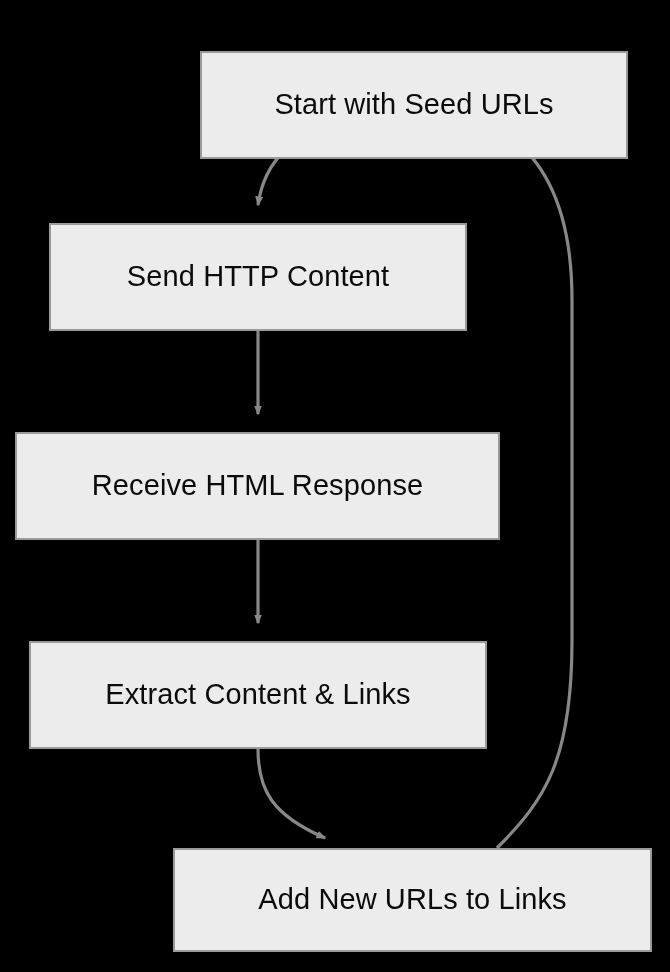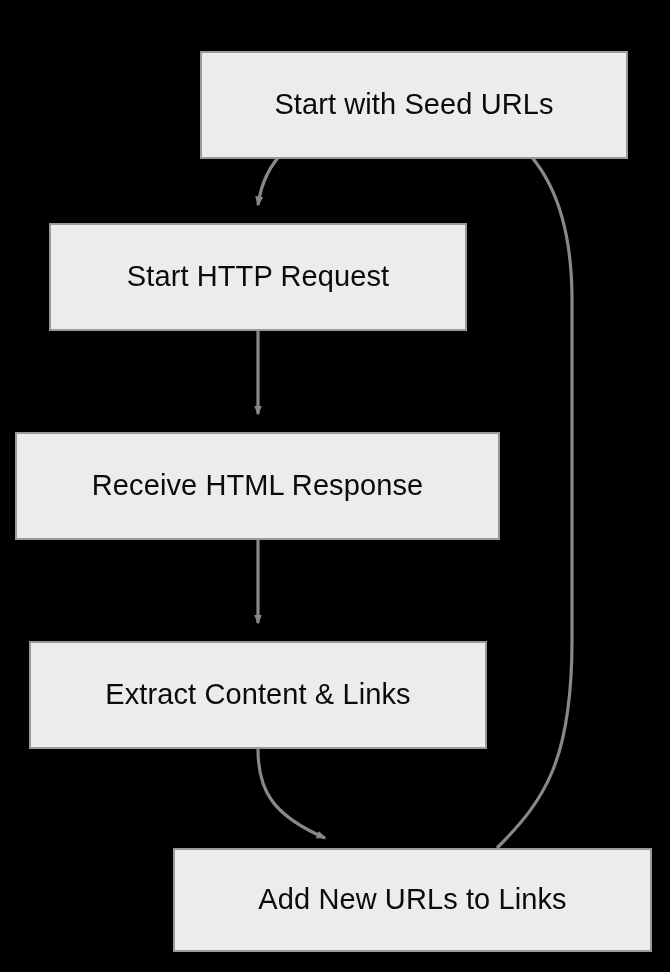--- a/index.html
+++ b/index.html
@@ -76,21 +76,21 @@
     <path d="M 258,749 C 258,790 272,815 325,838" fill="none" stroke="#888888" stroke-width="3.2" marker-end="url(#arrowhead)"></path>
 
     <path d="M 497,848 C 545,800 572,760 572,640 L 572,300 C 572,210 545,160 505,133" fill="none" stroke="#888888" stroke-width="3.2" marker-end="url(#arrowhead)"></path>
   </svg>
 
   <div class="node" id="node-start">
     <span class="node-label">Start with Seed URLs</span>
   </div>
 
   <div class="node" id="node-send">
-    <span class="node-label">Start HTTP Request</span>
+    <span class="node-label">Send HTTP Content</span>
   </div>
 
   <div class="node" id="node-recv">
     <span class="node-label">Receive HTML Response</span>
   </div>
 
   <div class="node" id="node-extract">
     <span class="node-label">Extract Content &amp; Links</span>
   </div>
 

